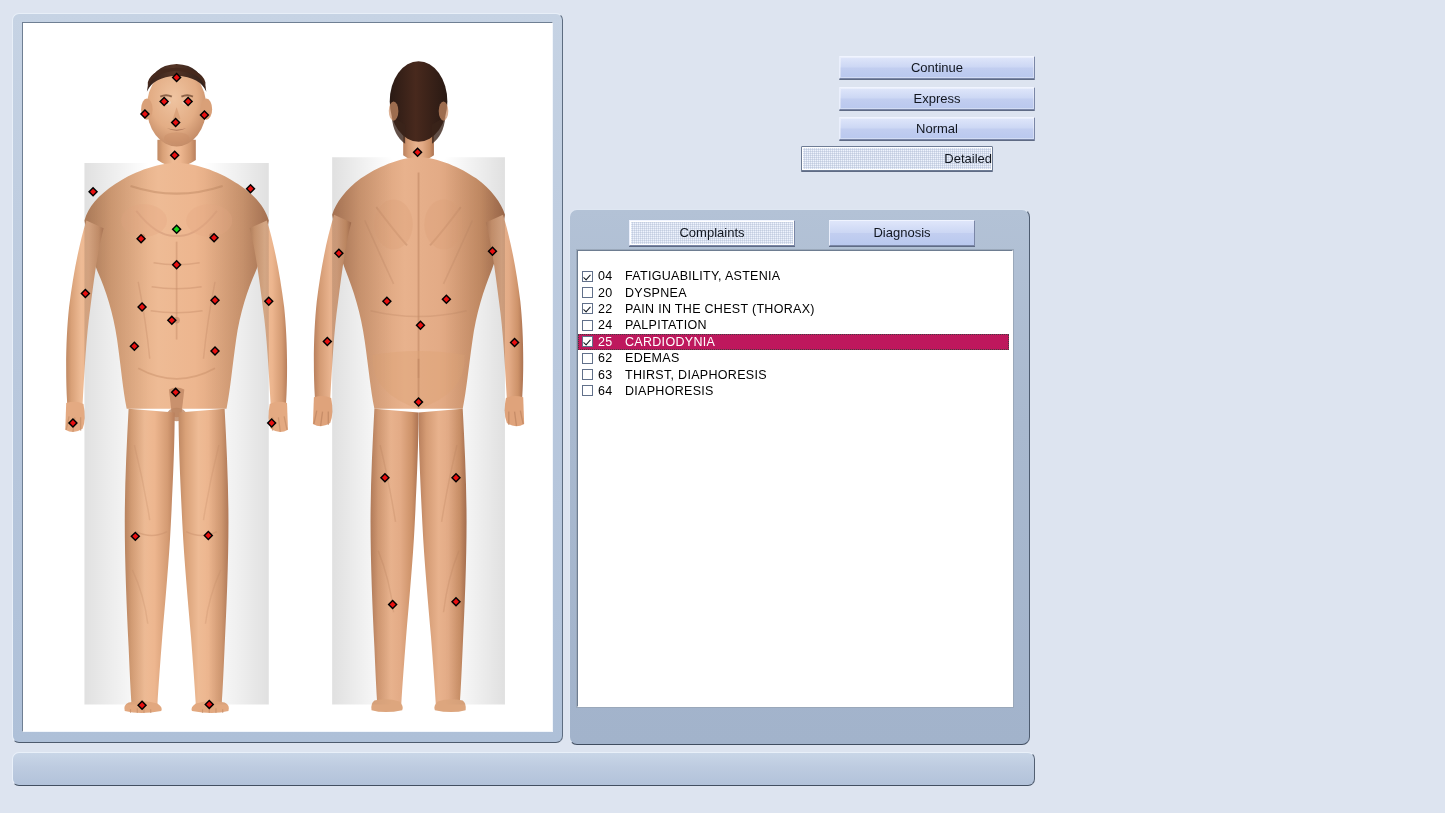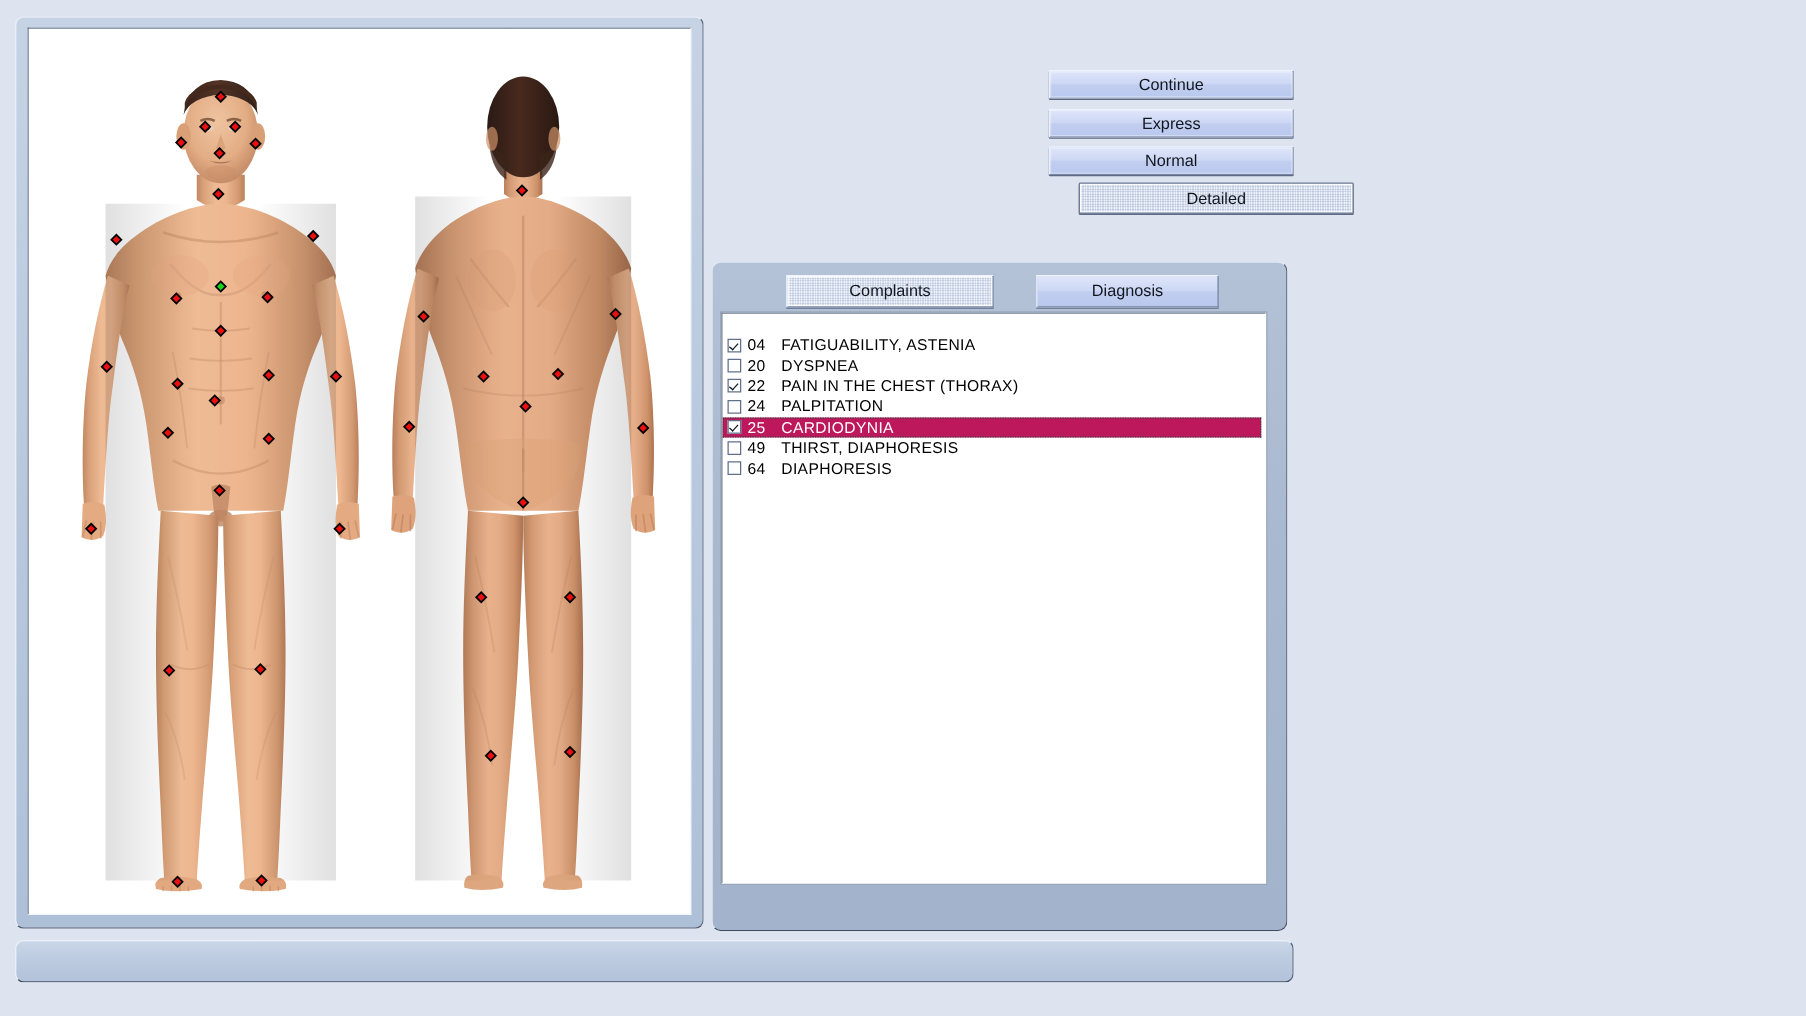--- a/index.html
+++ b/index.html
@@ -75,21 +75,21 @@
       repeating-linear-gradient(0deg, rgba(150,165,195,.30) 0 1px, rgba(255,255,255,0) 1px 2px),
       repeating-linear-gradient(90deg, rgba(150,165,195,.30) 0 1px, rgba(255,255,255,0) 1px 2px),
       #eef3fd;
     border: 1px solid #6d7b94;
     box-shadow: 0 1px 0 #5f6b85, inset 0 0 0 1px #ffffff;
   }
 
   #btn-continue { left: 839px; top: 20px;  width: 196px; height: 23px; margin-top: 36px; }
   #btn-express  { left: 839px; top: 87px;  width: 196px; height: 23px; }
   #btn-normal   { left: 839px; top: 117px; width: 196px; height: 23px; }
-  #btn-detailed { left: 863px; top: 146px; width: 220px; height: 25px; line-height: 23px; }
+  #btn-detailed { left: 801px; top: 146px; width: 192px; height: 25px; line-height: 23px; text-align: right; }
 
   
   #complaints-panel {
     position: absolute;
     left: 569px;
     top: 209px;
     width: 461px;
     height: 536px;
     background: linear-gradient(180deg,#b3c2d6 0%, #a9b9cf 40%, #a2b3cb 100%);
     border-top: 1px solid #dfe7f2;
@@ -611,21 +611,26 @@
           <span class="row-code">24</span>
           <span class="row-label">PALPITATION</span>
         </div>
         <div class="list-row selected">
           <span class="row-check checked"></span>
           <span class="row-code">25</span>
           <span class="row-label">CARDIODYNIA</span>
         </div>
         <div class="list-row">
           <span class="row-check"></span>
-          <span class="row-code">49</span>
+          <span class="row-code">62</span>
+          <span class="row-label">EDEMAS</span>
+        </div>
+        <div class="list-row">
+          <span class="row-check"></span>
+          <span class="row-code">63</span>
           <span class="row-label">THIRST,  DIAPHORESIS</span>
         </div>
         <div class="list-row">
           <span class="row-check"></span>
           <span class="row-code">64</span>
           <span class="row-label">DIAPHORESIS</span>
         </div>
       </div>
   </div>
 

